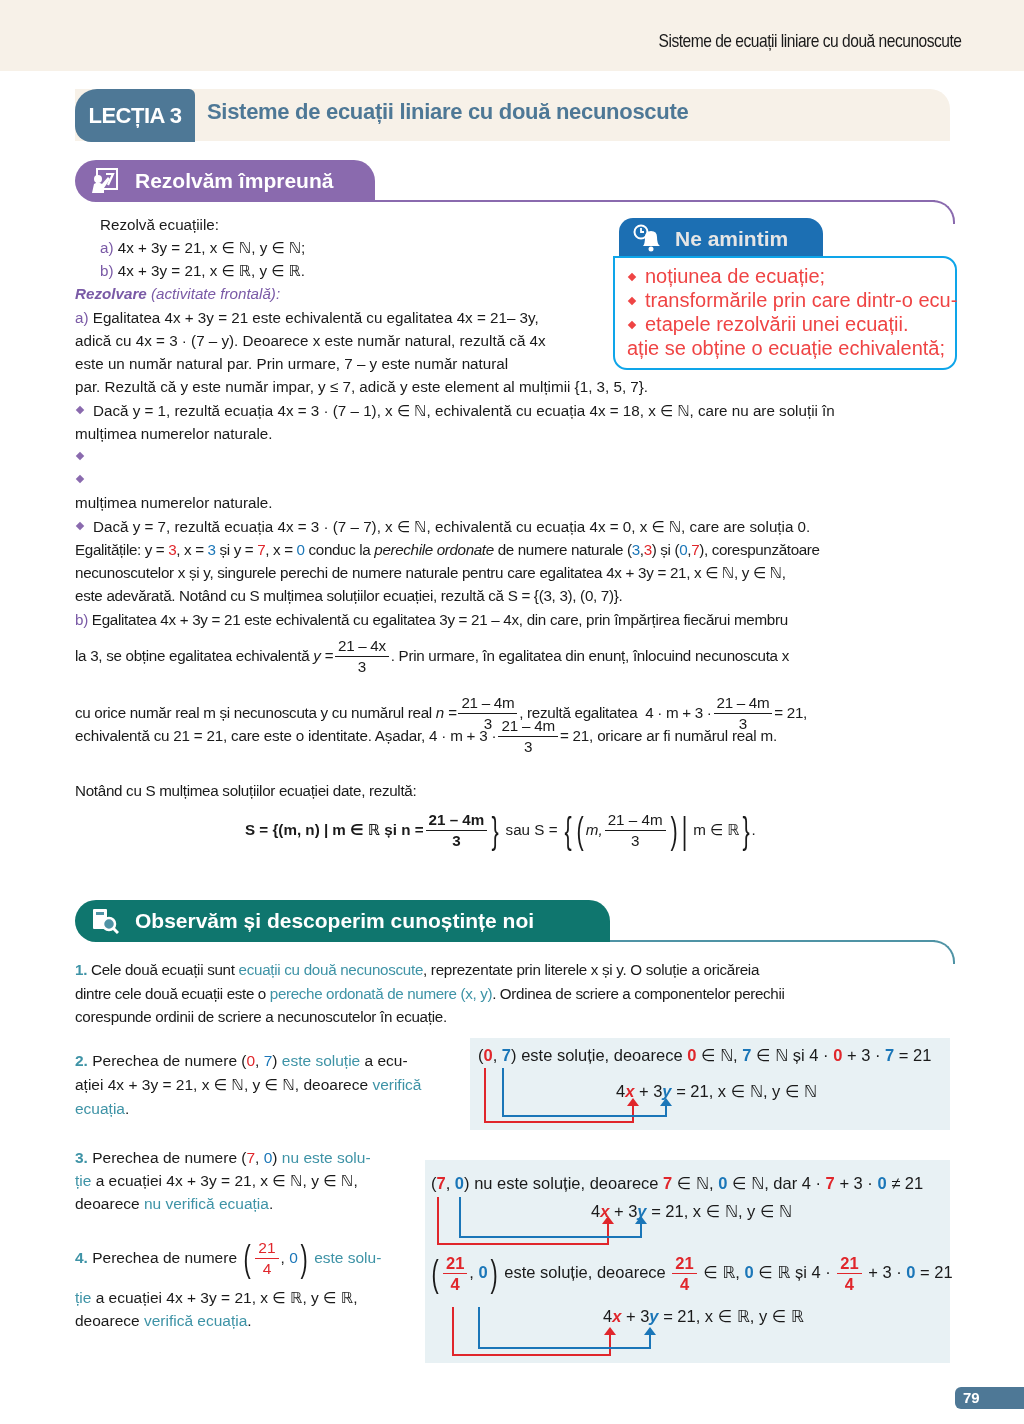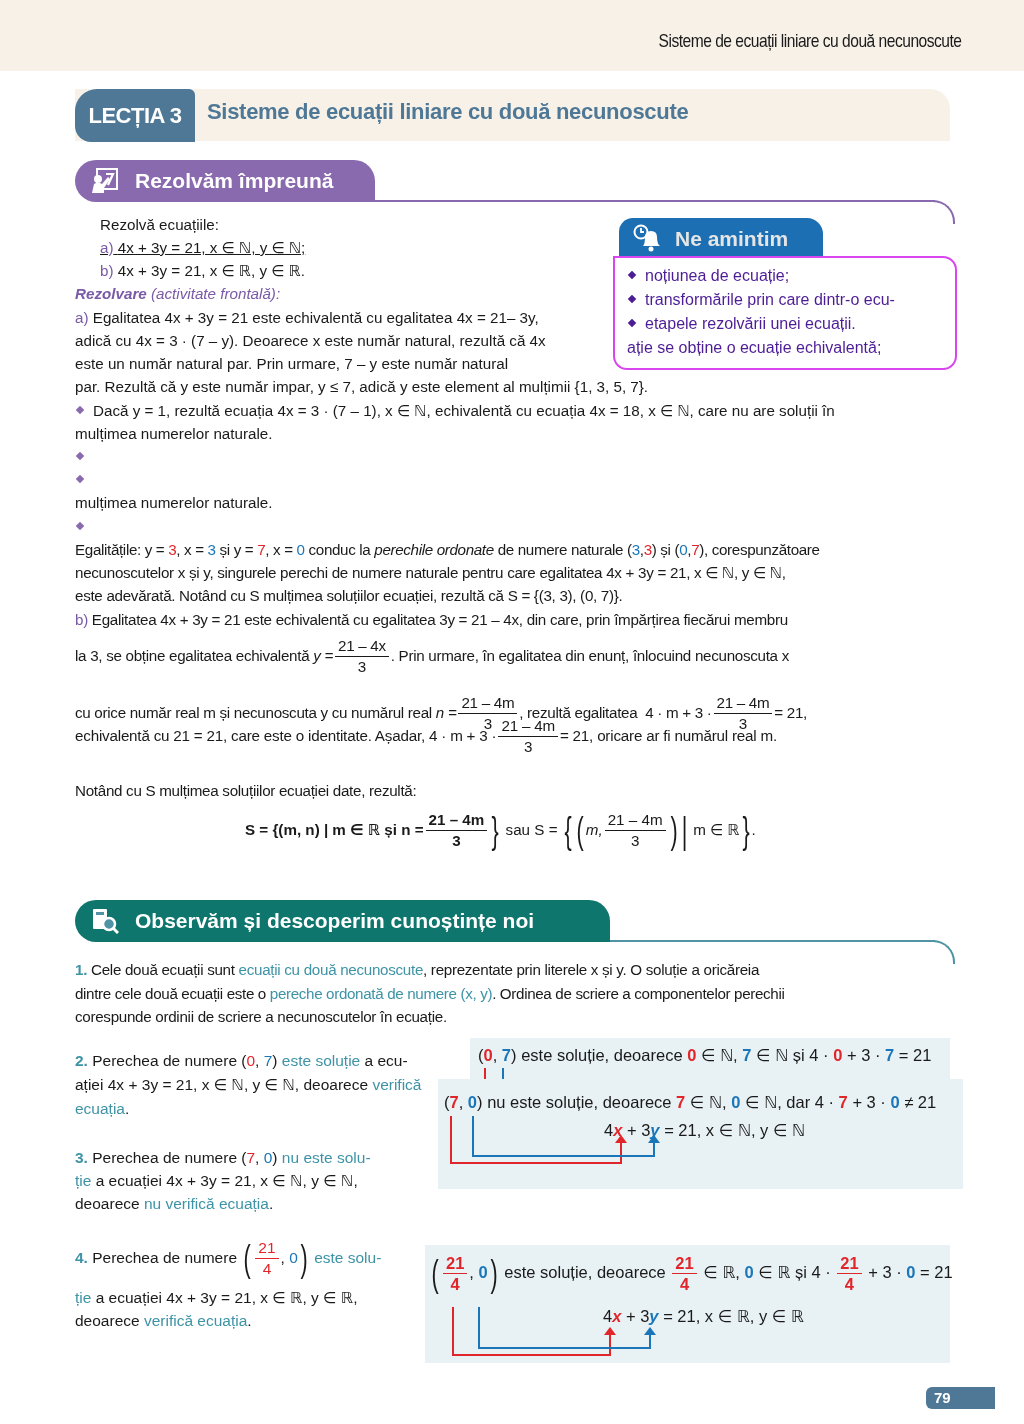--- a/index.html
+++ b/index.html
@@ -32,37 +32,37 @@
   .curve-purple { left: 933px; top: 200px; border-color: #8a6aae; }
 
   .tab-teal { left: 75px; top: 900px; width: 535px; background: #0f766e; }
   .rule-teal { left: 610px; top: 940px; width: 325px; background: #4f93a5; }
   .curve-teal { left: 933px; top: 940px; border-color: #4f93a5; }
 
   .para { position: absolute; left: 75px; width: 875px; white-space: nowrap; }
 
   
   .ne-tab { position: absolute; left: 619px; top: 218px; width: 204px; height: 40px; background: #1c6fb3; border-radius: 14px 16px 0 0; color: #e5e5e5; font-weight: bold; font-size: 21px; line-height: 42px; padding-left: 56px; }
-  .ne-box { position: absolute; left: 613px; top: 256px; width: 344px; height: 114px; border: 2px solid #d946ef; border-radius: 0 14px 14px 14px; background: #fff; padding: 6px 8px 0 12px; color: #4c1d95; font-size: 16px; line-height: 24px; }
+  .ne-box { position: absolute; left: 613px; top: 256px; width: 344px; height: 114px; border: 2px solid #0ea5e9; border-radius: 0 14px 14px 14px; background: #fff; padding: 6px 8px 0 12px; color: #ef4444; font-size: 20px; line-height: 24px; }
   .ne-box .ln { white-space: nowrap; }
   .dia { display: inline-block; width: 6px; height: 6px; background: currentColor; transform: rotate(45deg); margin: 0 10px 3px 2px; }
   .dia-p { color: #8a6aae; }
 
   
   .frac { display: inline-block; vertical-align: middle; text-align: center; line-height: 20px; margin: 0 2px; }
   .frac > span { display: block; padding: 0 3px; }
   .frac > span.num { border-bottom: 1.3px solid #1a1a1a; }
 
   
   .ex-box { position: absolute; background: #e8f1f4; }
   .ex-line1 { position: absolute; white-space: nowrap; font-size: 16.5px; }
   .ex-line2 { position: absolute; white-space: nowrap; font-size: 16.5px; }
   .arrows { position: absolute; left: 0; top: 0; overflow: visible; }
 
-  .page-num { position: absolute; left: 926px; top: 1387px; width: 69px; height: 22px; background: #4e7896; color: #fff; font-weight: bold; font-size: 15px; line-height: 22px; padding-left: 8px; border-radius: 6px 0 0 6px; }
+  .page-num { position: absolute; left: 955px; top: 1387px; width: 69px; height: 22px; background: #4e7896; color: #fff; font-weight: bold; font-size: 15px; line-height: 22px; padding-left: 8px; border-radius: 6px 0 0 6px; }
 
   .bigp { font-size: 36px; font-weight: 200; line-height: 36px; vertical-align: middle; display: inline-block; transform: scaleX(0.6); }
 </style>
 </head>
 <body>
 
 <div class="top-band"></div>
 <div class="running-title">Sisteme de ecuații liniare cu două necunoscute</div>
 
 <div class="lesson-bar"></div>
@@ -75,21 +75,21 @@
     <circle cx="7" cy="11" r="4" fill="#fff"></circle>
     <path d="M1 25 L3 16 Q7 13 11 16 L17 9 L19 11 L13 20 L13 25 Z" fill="#fff"></path>
     <path d="M15 6 L22 6 L17 17" fill="none" stroke="#fff" stroke-width="2.2"></path>
   </svg>
   <span>Rezolvăm împreună</span>
 </div>
 <div class="sec-rule rule-purple"></div>
 <div class="sec-curve curve-purple"></div>
 
 <div class="para" style="left:100px; top:214px;">Rezolvă ecuațiile:</div>
-<div class="para" style="left:100px; top:237px;text-decoration:underline;">
+<div class="para" style="left:100px; top:237px;">
   <span class="purple">a)</span>
   <span>4x + 3y = 21, x ∈ ℕ, y ∈ ℕ;</span>
 </div>
 <div class="para" style="left:100px; top:260px;">
   <span class="purple">b)</span>
   <span>4x + 3y = 21, x ∈ ℝ, y ∈ ℝ.</span>
 </div>
 <div class="para" style="top:283px;">
   <b class="purple it">Rezolvare</b>
   <span class="purple it">(activitate frontală):</span>
@@ -100,21 +100,21 @@
 </div>
 <div class="para" style="top:330px; width:533px;">adică cu 4x = 3 · (7 – y). Deoarece x este număr natural, rezultă că 4x</div>
 <div class="para" style="top:353px; width:533px;">este un număr natural par. Prin urmare, 7 – y este număr natural</div>
 <div class="para" style="top:376px;">par. Rezultă că y este număr impar, y ≤ 7, adică y este element al mulțimii {1, 3, 5, 7}.</div>
 
 <div class="para" style="top:400px;"><span class="dia dia-p"></span><span>Dacă y = 1, rezultă ecuația 4x = 3 · (7 – 1), x ∈ ℕ, echivalentă cu ecuația 4x = 18, x ∈ ℕ, care nu are soluții în</span></div>
 <div class="para" style="top:423px;">mulțimea numerelor naturale.</div>
 <div class="para" style="top:446px;"><span class="dia dia-p"></span></div>
 <div class="para" style="top:469px;"><span class="dia dia-p"></span></div>
 <div class="para" style="top:492px;">mulțimea numerelor naturale.</div>
-<div class="para" style="top:516px;"><span class="dia dia-p"></span></div>
+<div class="para" style="top:516px;"><span class="dia dia-p"></span><span>Dacă y = 7, rezultă ecuația 4x = 3 · (7 – 7), x ∈ ℕ, echivalentă cu ecuația 4x = 0, x ∈ ℕ, care are soluția 0.</span></div>
 
 <div class="para" style="top:539px; letter-spacing:-0.35px;"><span>Egalitățile: y = </span><span class="red">3</span><span>, x = </span><span class="blue">3</span><span> și y = </span><span class="red">7</span><span>, x = </span><span class="blue">0</span><span> conduc la </span><i>perechile ordonate</i><span> de numere naturale (</span><span class="blue">3</span>,<span class="red">3</span><span>) și (</span><span class="blue">0</span>,<span class="red">7</span><span>), corespunzătoare</span></div>
 <div class="para" style="top:562px; letter-spacing:-0.3px;">necunoscutelor x și y, singurele perechi de numere naturale pentru care egalitatea 4x + 3y = 21, x ∈ ℕ, y ∈ ℕ,</div>
 <div class="para" style="top:585px; letter-spacing:-0.3px;">este adevărată. Notând cu S mulțimea soluțiilor ecuației, rezultă că S = {(3, 3), (0, 7)}.</div>
 
 <div class="para" style="top:609px; letter-spacing:-0.3px;">
   <span class="purple">b)</span>
   <span>Egalitatea 4x + 3y = 21 este echivalentă cu egalitatea 3y = 21 – 4x, din care, prin împărțirea fiecărui membru</span>
 </div>
 <div class="para" style="top:636px; letter-spacing:-0.3px;">
@@ -181,21 +181,21 @@
     <path d="M157 68 L163 60 L169 68 Z" fill="#e0262b"></path>
     <path d="M33 30 V78 H196 V66" fill="none" stroke="#1a76b8" stroke-width="2"></path>
     <path d="M190 68 L196 60 L202 68 Z" fill="#1a76b8"></path>
   </svg>
 </div>
 
 <div class="para" style="top:1147px; font-size:15.5px;"><b class="teal">3.</b><span> Perechea de numere (</span><span class="red">7</span>, <span class="blue">0</span><span>) </span><span class="teal">nu este solu-</span></div>
 <div class="para" style="top:1170px; font-size:15.5px;"><span class="teal">ție</span><span> a ecuației 4x + 3y = 21, x ∈ ℕ, y ∈ ℕ,</span></div>
 <div class="para" style="top:1193px; font-size:15.5px;"><span>deoarece </span><span class="teal">nu verifică ecuația</span><span>.</span></div>
 
-<div class="ex-box" style="left:425px; top:1079px; width:525px; height:110px;margin-left:13px;">
+<div class="ex-box" style="left:425px; top:1160px; width:525px; height:110px;">
   <div class="ex-line1" style="left:6px; top:12px;"><span>(</span><b class="red">7</b><span>, </span><b class="blue">0</b><span>) nu este soluție, deoarece </span><b class="red">7</b><span> ∈ ℕ, </span><b class="blue">0</b><span> ∈ ℕ, dar 4 · </span><b class="red">7</b><span> + 3 · </span><b class="blue">0</b><span> ≠ 21</span></div>
   <div class="ex-line2" style="left:166px; top:40px;"><span>4</span><b class="red it">x</b><span> + 3</span><b class="blue it">y</b><span> = 21, x ∈ ℕ, y ∈ ℕ</span></div>
   <svg class="arrows" width="525" height="90">
     <path d="M13 37 V84 H183 V62" fill="none" stroke="#e0262b" stroke-width="2"></path>
     <path d="M177 64 L183 56 L189 64 Z" fill="#e0262b"></path>
     <path d="M35 37 V77 H216 V62" fill="none" stroke="#1a76b8" stroke-width="2"></path>
     <path d="M210 64 L216 56 L222 64 Z" fill="#1a76b8"></path>
   </svg>
 </div>
 

